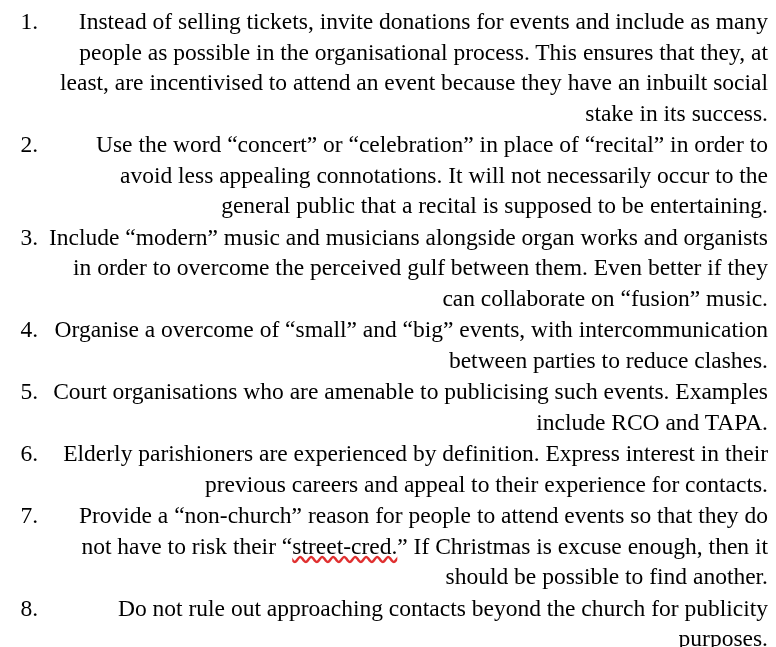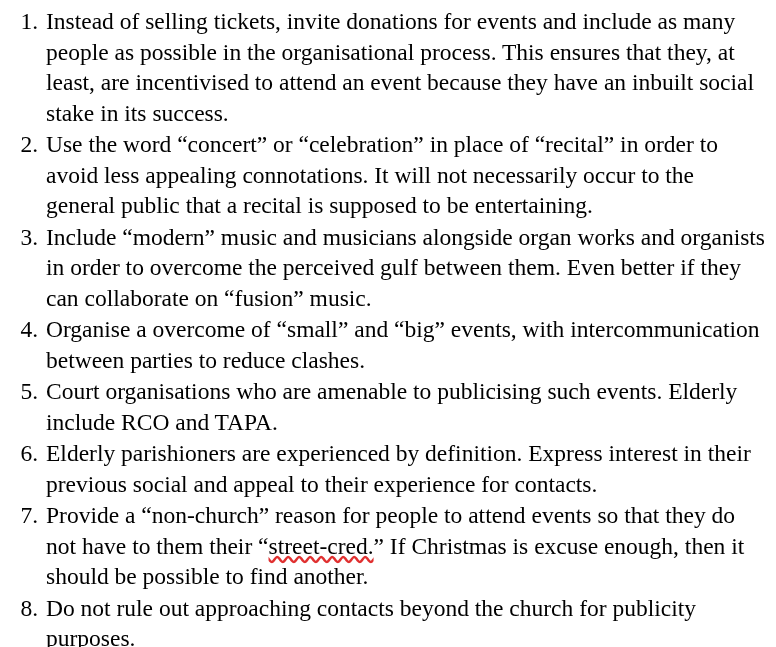--- a/index.html
+++ b/index.html
@@ -37,21 +37,21 @@
     text-align: right;
     font-size: 23.5px;
     line-height: 30.5px;
     padding-right: 8px;
     white-space: nowrap;
   }
   .item-text {
     flex: 1 1 auto;
     font-size: 23.5px;
     line-height: 30.5px;
-    text-align: left;
+    text-align: right;
     hyphens: none;
   }
   .spell-error {
     text-decoration: underline wavy #e03030;
     text-decoration-skip-ink: none;
   }
 </style>
 </head>
 <body>
 
@@ -73,31 +73,31 @@
       <span class="item-text">Include “modern” music and musicians alongside organ works and organists in order to overcome the perceived gulf between them. Even better if they can collaborate on “fusion” music.</span>
     </li>
 
     <li>
       <span class="item-number">4.</span>
       <span class="item-text">Organise a overcome of “small” and “big” events, with intercommunication between parties to reduce clashes.</span>
     </li>
 
     <li>
       <span class="item-number">5.</span>
-      <span class="item-text">Court organisations who are amenable to publicising such events. Elderly include RCO and TAPA.</span>
+      <span class="item-text">Court organisations who are amenable to publicising such events. Examples include RCO and TAPA.</span>
     </li>
 
     <li>
       <span class="item-number">6.</span>
-      <span class="item-text">Elderly parishioners are experienced by definition. Express interest in their previous social and appeal to their experience for contacts.</span>
+      <span class="item-text">Elderly parishioners are experienced by definition. Express interest in their previous careers and appeal to their experience for contacts.</span>
     </li>
 
     <li>
       <span class="item-number">7.</span>
-      <span class="item-text"><span>Provide a “non-church” reason for people to attend events so that they do not have to them their “</span><span class="spell-error">street-cred.</span><span>” If Christmas is excuse enough, then it should be possible to find another.</span></span>
+      <span class="item-text"><span>Provide a “non-church” reason for people to attend events so that they do not have to risk their “</span><span class="spell-error">street-cred.</span><span>” If Christmas is excuse enough, then it should be possible to find another.</span></span>
     </li>
 
     <li>
       <span class="item-number">8.</span>
       <span class="item-text">Do not rule out approaching contacts beyond the church for publicity purposes.</span>
     </li>
 
   </ol>
 </div>
 

